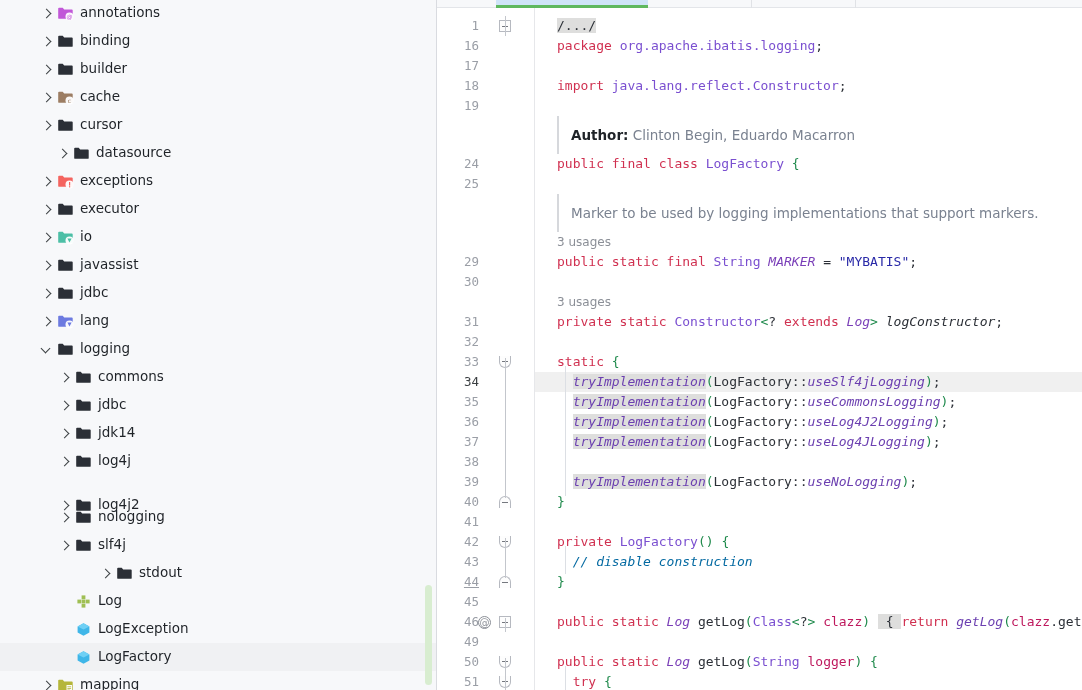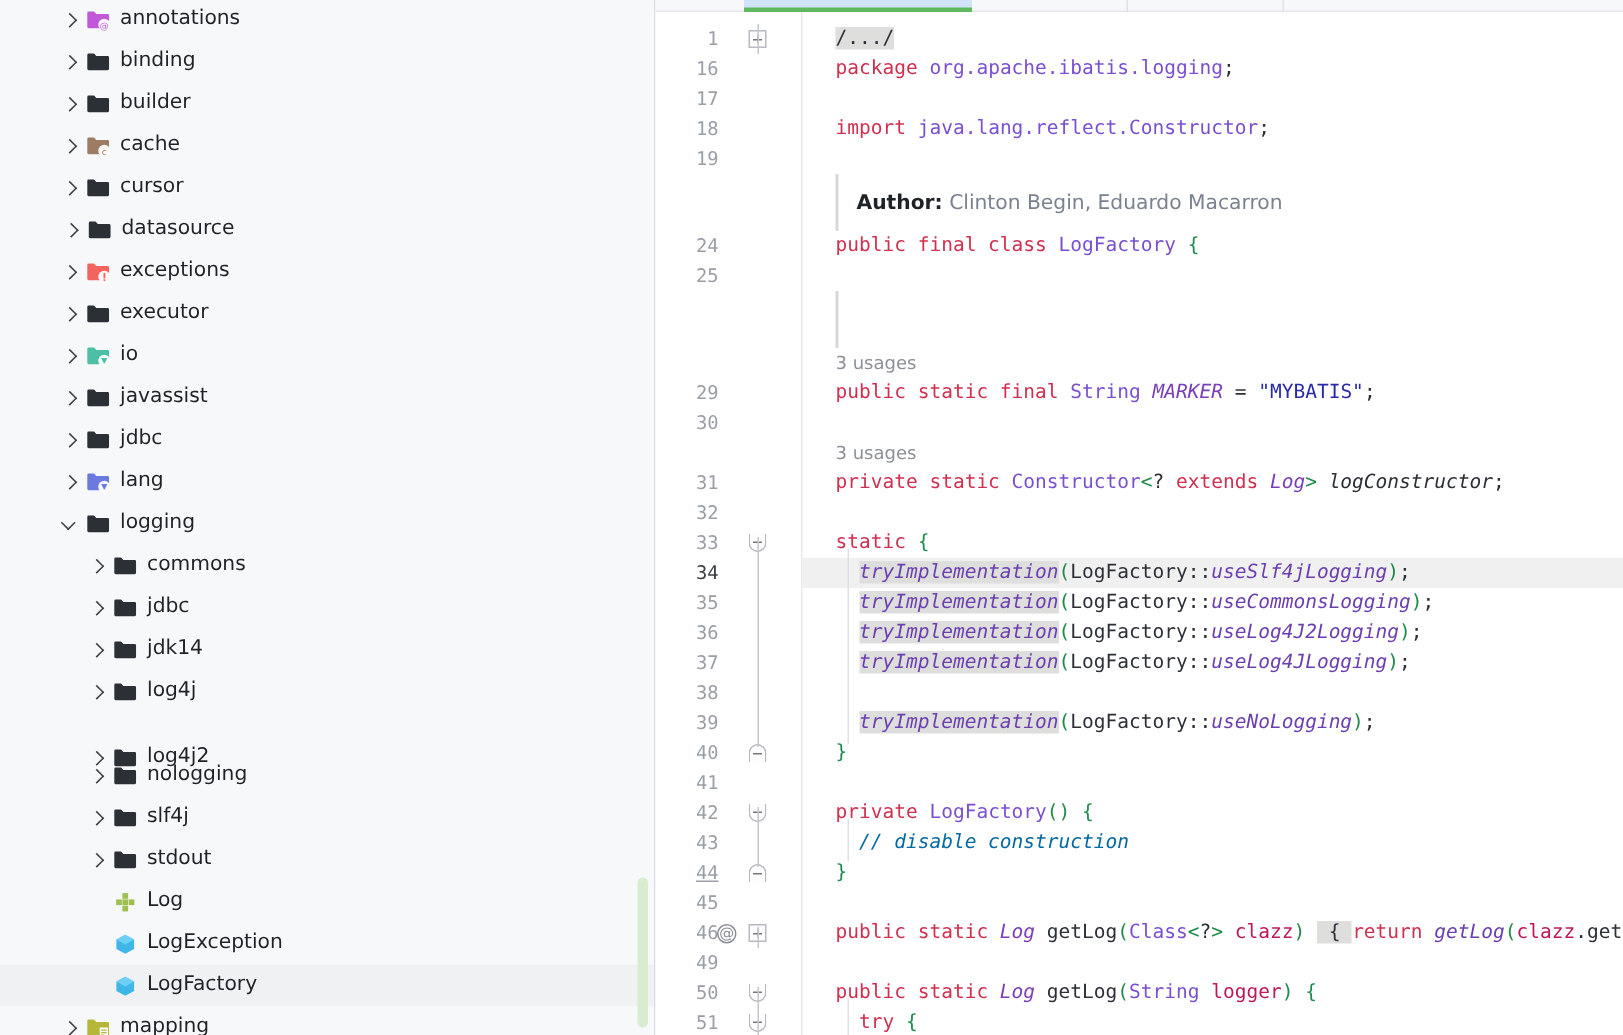--- a/index.html
+++ b/index.html
@@ -290,21 +290,21 @@
         <div class="tree-row" style="position: absolute; left: 0px; right: 0px; top: 111px;">
           <div style="width: 40px; flex: 0 0 auto;"></div>
           <span class="chev"></span>
           <span class="ico">
             <svg width="17" height="17" viewBox="0 0 17 17">
               <path d="M1.2 3.6a.9.9 0 0 1 .9-.9h3.6l1.5 1.7h7.6a.9.9 0 0 1 .9.9v7.6a.9.9 0 0 1-.9.9H2.1a.9.9 0 0 1-.9-.9z" fill="#2b2f36"></path>
             </svg>
           </span>
           <span class="tlabel">cursor</span>
         </div>
-        <div class="tree-row" style="position: absolute; left: 1px; right: 0px; top: 139px;">
+        <div class="tree-row" style="position: absolute; left: 16px; right: 0px; top: 139px;">
           <div style="width: 40px; flex: 0 0 auto;"></div>
           <span class="chev"></span>
           <span class="ico">
             <svg width="17" height="17" viewBox="0 0 17 17">
               <path d="M1.2 3.6a.9.9 0 0 1 .9-.9h3.6l1.5 1.7h7.6a.9.9 0 0 1 .9.9v7.6a.9.9 0 0 1-.9.9H2.1a.9.9 0 0 1-.9-.9z" fill="#2b2f36"></path>
             </svg>
           </span>
           <span class="tlabel">datasource</span>
         </div>
         <div class="tree-row" style="position: absolute; left: 0px; right: 0px; top: 167px;">
@@ -447,21 +447,21 @@
         <div class="tree-row" style="position: absolute; left: 0px; right: 0px; top: 531px;">
           <div style="width: 58px; flex: 0 0 auto;"></div>
           <span class="chev"></span>
           <span class="ico">
             <svg width="17" height="17" viewBox="0 0 17 17">
               <path d="M1.2 3.6a.9.9 0 0 1 .9-.9h3.6l1.5 1.7h7.6a.9.9 0 0 1 .9.9v7.6a.9.9 0 0 1-.9.9H2.1a.9.9 0 0 1-.9-.9z" fill="#2b2f36"></path>
             </svg>
           </span>
           <span class="tlabel">slf4j</span>
         </div>
-        <div class="tree-row" style="position: absolute; left: 0px; right: 0px; top: 559px;">
+        <div class="tree-row" style="position: absolute; left: 0px; right: 0px; top: 559px; padding-left: 41px;">
           <div style="width: 58px; flex: 0 0 auto;"></div>
           <span class="chev"></span>
           <span class="ico">
             <svg width="17" height="17" viewBox="0 0 17 17">
               <path d="M1.2 3.6a.9.9 0 0 1 .9-.9h3.6l1.5 1.7h7.6a.9.9 0 0 1 .9.9v7.6a.9.9 0 0 1-.9.9H2.1a.9.9 0 0 1-.9-.9z" fill="#2b2f36"></path>
             </svg>
           </span>
           <span class="tlabel">stdout</span>
         </div>
         <div class="tree-row" style="position: absolute; left: 0px; right: 0px; top: 587px;">
@@ -577,20 +577,21 @@
         <div class="crow" style="top: 8px;"><span class="codetext"><span class="foldmark">/.../</span></span></div>
         <div class="crow" style="top: 28px;"><span class="codetext"><span class="kw">package</span> <span class="type">org.apache.ibatis.logging</span><span class="pun">;</span></span></div>
         <div class="crow" style="top: 68px;"><span class="codetext"><span class="kw">import</span> <span class="type">java.lang.reflect.Constructor</span><span class="pun">;</span></span></div>
         <div class="doc" style="top: 108px; height: 38px;">
           <div class="bar"></div>
           <div class="txt" style="padding-top:9px"><b>Author:</b> Clinton Begin, Eduardo Macarron</div>
         </div>
         <div class="crow" style="top: 146px;"><span class="codetext"><span class="kw">public final class</span> <span class="type">LogFactory</span> <span class="br">{</span></span></div>
         <div class="doc" style="top: 186px; height: 38px;">
           <div class="bar"></div>
+          <div class="txt" style="padding-top:9px">Marker to be used by logging implementations that support markers.</div>
         </div>
         <div class="hint" style="top: 224px; left: 22px;">3 usages</div>
         <div class="crow" style="top: 244px;"><span class="codetext"><span class="kw">public static final</span> <span class="type">String</span> <span class="fld">MARKER</span> <span class="pun">=</span> <span class="str">"MYBATIS"</span><span class="pun">;</span></span></div>
         <div class="hint" style="top: 284px; left: 22px;">3 usages</div>
         <div class="crow" style="top: 304px;"><span class="codetext"><span class="kw">private static</span> <span class="type">Constructor</span><span class="br">&lt;</span><span class="pun">?</span> <span class="kw">extends</span> <span class="fld">Log</span><span class="br">&gt;</span> <span class="stat">logConstructor</span><span class="pun">;</span></span></div>
         <div class="crow" style="top: 344px;"><span class="codetext"><span class="kw">static</span> <span class="br">{</span></span></div>
         <div class="crow" style="top: 364px;"><span class="codetext">  <span class="occ mref">tryImplementation</span><span class="br">(</span><span class="fn">LogFactory</span><span class="pun">::</span><span class="mref">useSlf4jLogging</span><span class="br">)</span><span class="pun">;</span></span></div>
         <div class="crow" style="top: 384px;"><span class="codetext">  <span class="occ mref">tryImplementation</span><span class="br">(</span><span class="fn">LogFactory</span><span class="pun">::</span><span class="mref">useCommonsLogging</span><span class="br">)</span><span class="pun">;</span></span></div>
         <div class="crow" style="top: 404px;"><span class="codetext">  <span class="occ mref">tryImplementation</span><span class="br">(</span><span class="fn">LogFactory</span><span class="pun">::</span><span class="mref">useLog4J2Logging</span><span class="br">)</span><span class="pun">;</span></span></div>
         <div class="crow" style="top: 424px;"><span class="codetext">  <span class="occ mref">tryImplementation</span><span class="br">(</span><span class="fn">LogFactory</span><span class="pun">::</span><span class="mref">useLog4JLogging</span><span class="br">)</span><span class="pun">;</span></span></div>

